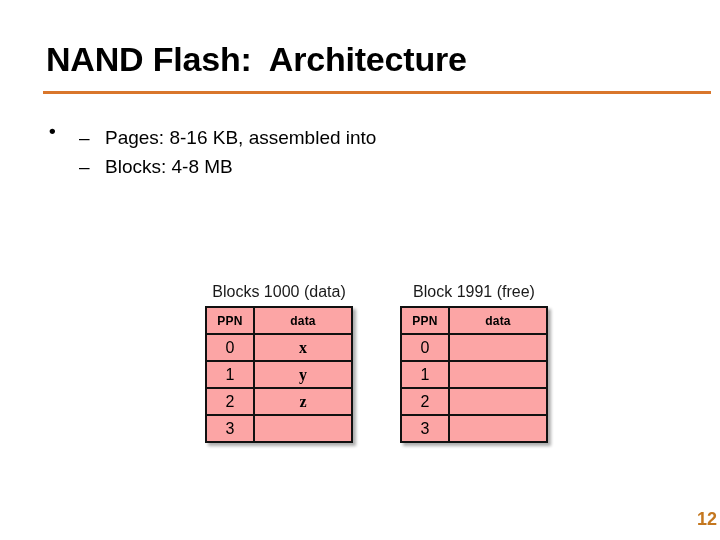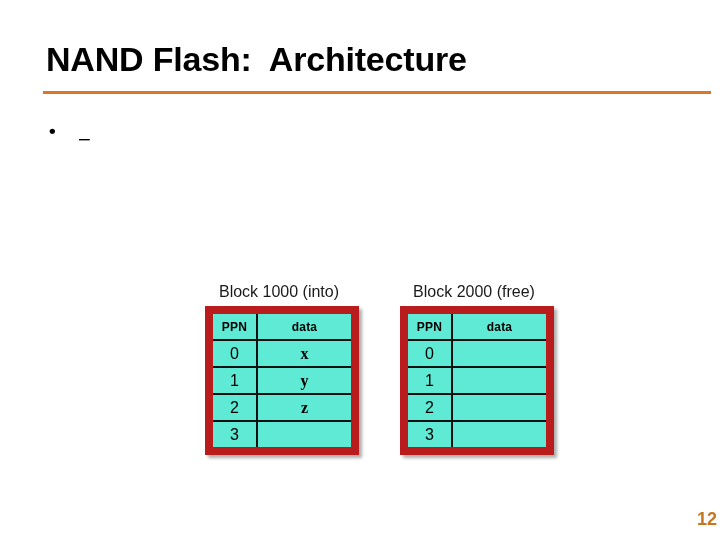--- a/index.html
+++ b/index.html
@@ -105,22 +105,22 @@
     text-align: center;
     width: 148px;
     margin: 0 0 5px 0;
     white-space: nowrap;
   }
 
   .block-table {
     border-collapse: collapse;
     width: 146px;
     table-layout: fixed;
-    background: #5eead4;
-    border: 8px solid #b91c1c;
+    background: #fca5a5;
+    border: 1px solid #b91c1c;
     box-shadow: 3px 3px 3px rgba(0,0,0,0.32);
   }
   .block-table col.c-ppn  { width: 48px; }
   .block-table col.c-data { width: 98px; }
 
   .block-table th,
   .block-table td {
     border: 2px solid #111111;
     height: 25px;
     text-align: center;
@@ -165,30 +165,32 @@
   <div class="title-rule"></div>
 
   <div class="body-block">
 
     <div class="bullet-l1">
       <span class="marker">•</span>
     </div>
 
     <div class="bullet-l2">
       <span class="marker">–</span>
+      <span>Pages: 8-16 KB, assembled into</span>
     </div>
 
     <div class="bullet-l2 tight">
       <span class="marker">–</span>
+      <span>Blocks: 4-8 MB</span>
     </div>
 
   </div>
 
   <div class="block-fig fig-a">
-    <div class="block-caption">Block 1000 (into)</div>
+    <div class="block-caption">Blocks 1000 (data)</div>
     <table class="block-table">
       <colgroup>
           <col class="c-ppn">
           <col class="c-data">
         </colgroup>
       <thead>
         <tr>
           <th>PPN</th>
           <th>data</th>
         </tr>
@@ -208,21 +210,21 @@
         </tr>
         <tr>
           <td class="ppn-cell">3</td>
           <td class="data-cell"></td>
         </tr>
       </tbody>
     </table>
   </div>
 
   <div class="block-fig fig-b">
-    <div class="block-caption">Block 2000 (free)</div>
+    <div class="block-caption">Block 1991 (free)</div>
     <table class="block-table">
       <colgroup>
           <col class="c-ppn">
           <col class="c-data">
         </colgroup>
       <thead>
         <tr>
           <th>PPN</th>
           <th>data</th>
         </tr>

